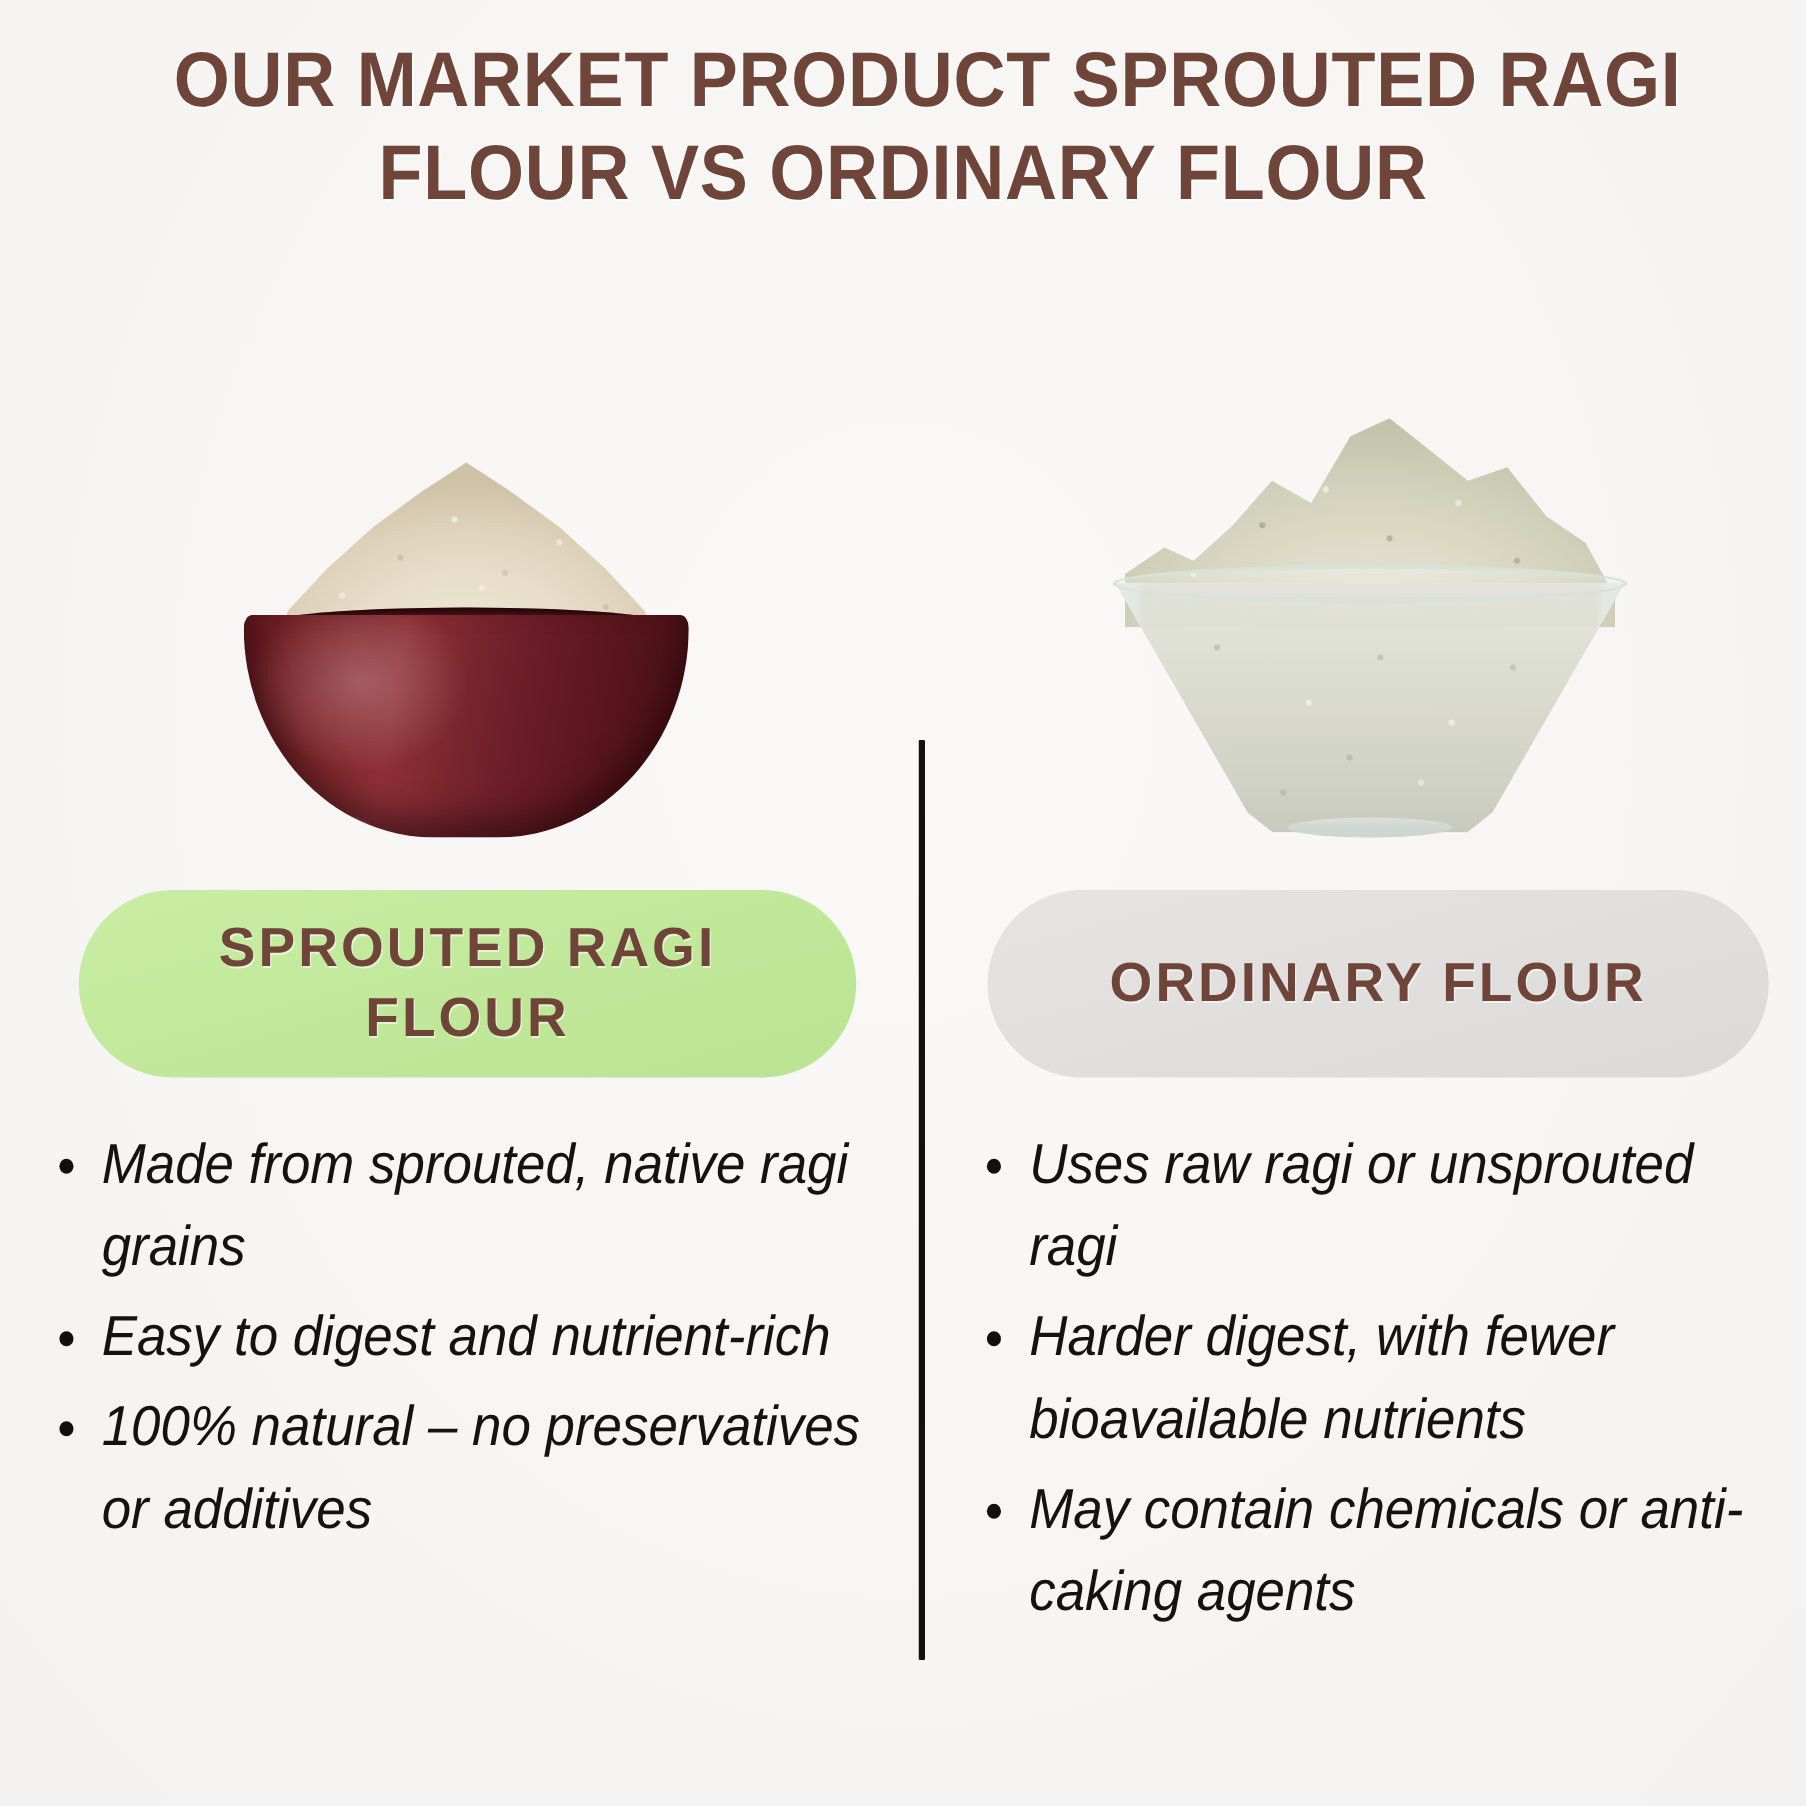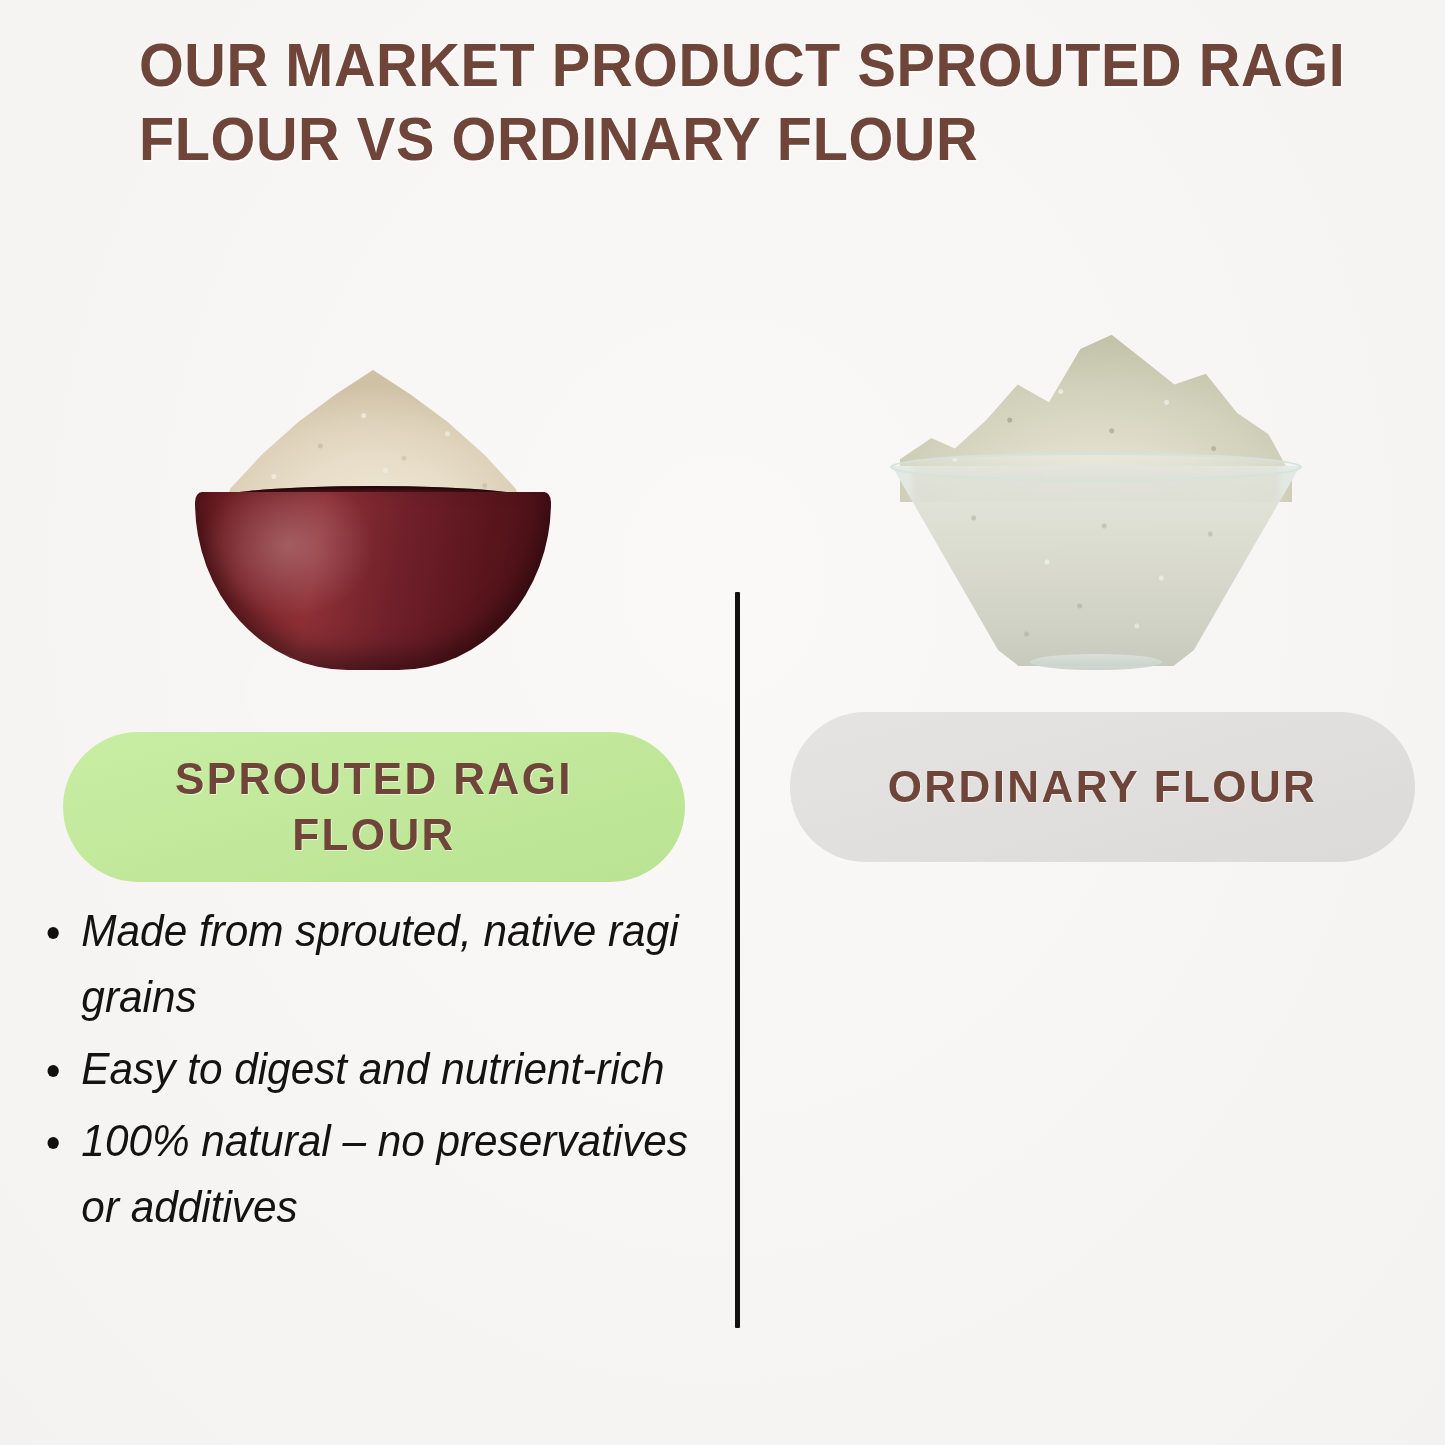--- a/index.html
+++ b/index.html
@@ -16,20 +16,21 @@
     width:1445px; height:1445px;
     background:
       radial-gradient(ellipse at 50% 40%, #faf9f8 0%, #f6f5f4 60%, #f3f2f1 100%);
   }
 
   
   .title-block {
     position:absolute;
     left:0; top:28px;
     width:1445px;
+    text-align:center;
     padding:0 95px;
   }
   .title-line {
     display:block;
     font-family:"Liberation Sans", sans-serif;
     font-weight:bold;
     font-size:62px;
     line-height:74px;
     letter-spacing:0.6px;
     color:#6f4439;
@@ -203,21 +204,20 @@
     display:flex;
     align-items:center;
     justify-content:center;
     text-align:center;
     padding:0 26px;
   }
   .pill-green {
     left:63px; top:712px;
     width:622px;
     background:linear-gradient(165deg,#c8eda4 0%, #c1e89a 52%, #b9e392 100%);
-    margin-top:20px;
   }
   .pill-gray {
     left:790px; top:712px;
     width:625px;
     background:linear-gradient(165deg,#e6e4e3 0%, #e1dfde 52%, #dcdad9 100%);
   }
   .pill-label {
     font-family:"Liberation Sans", sans-serif;
     font-weight:bold;
     font-size:44px;
@@ -300,14 +300,19 @@
   <div class="pill pill-gray">
     <span class="pill-label">ORDINARY FLOUR</span>
   </div>
 
   <ul class="bullets bullets-left">
     <li>Made from sprouted, native ragi grains</li>
     <li>Easy to digest and nutrient-rich</li>
     <li>100% natural – no preservatives or additives</li>
   </ul>
 
+  <ul class="bullets bullets-right">
+    <li>Uses raw ragi or unsprouted ragi</li>
+    <li>Harder digest, with fewer bioavailable nutrients</li>
+    <li>May contain chemicals or anti-caking agents</li>
+  </ul>
 
 </div>
 
 </body></html>

